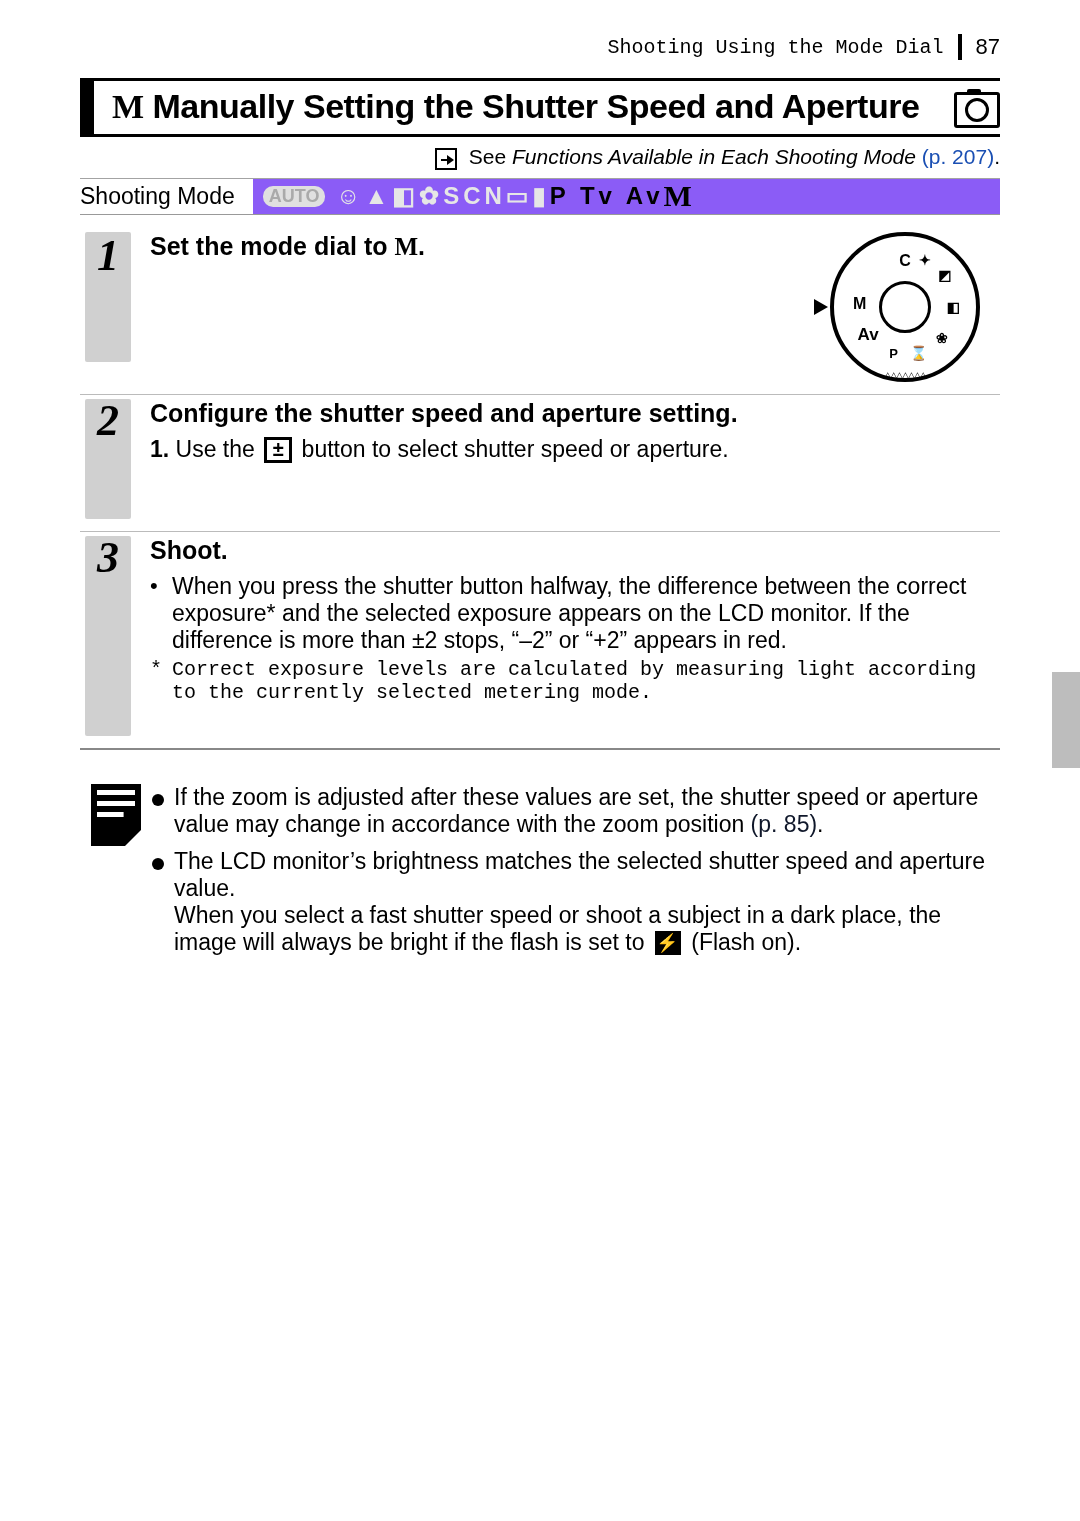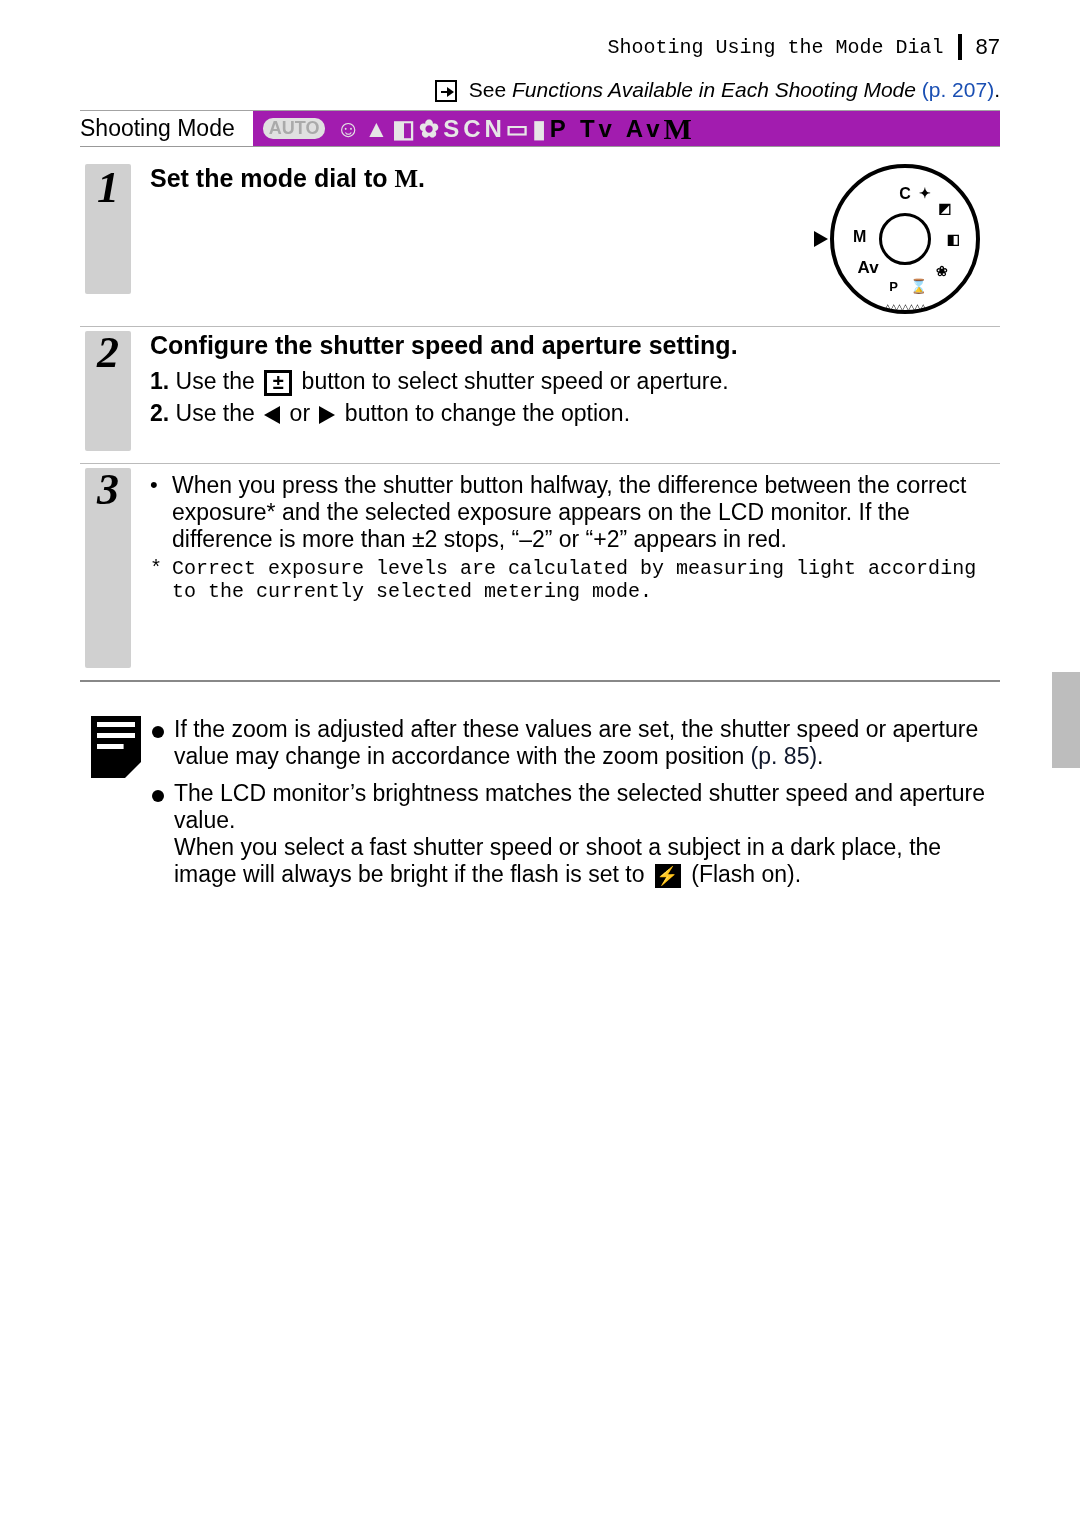--- a/index.html
+++ b/index.html
@@ -93,21 +93,21 @@
   .modebar {
     display: flex; align-items: stretch;
     border-top: 1px solid #a3a3a3; border-bottom: 1px solid #999;
     margin-bottom: 17px;
     text-align: right;
   }
   .modebar .modelabel {
     flex: 0 0 auto; padding: 4px 18px 4px 0; font-size: 23px;
   }
   .modebar .modeicons {
-    flex: 1 1 auto; background: #a21caf; color: #e6e6e6;
+    flex: 1 1 auto; background: #8b5cf6; color: #e6e6e6;
     display: flex; align-items: center; justify-content: flex-start;
     font-size: 24px; font-weight: 700; letter-spacing: 4px;
     padding-left: 10px;
     font-family: Arial, sans-serif;
     white-space: nowrap;
   }
   .modebar .modeicons .auto {
     background: #e0e0e0; color: #aaa; border-radius: 10px; padding: 0 6px;
     font-size: 18px; letter-spacing: 0;
   }
@@ -257,20 +257,27 @@
 
 <div class="page">
 
   <div class="thumbtab"></div>
 
   <div class="runhead">
     <span class="headtext">Shooting Using the Mode Dial</span>
     <span class="pgbar">87</span>
   </div>
 
+  <div class="titleblock">
+    <h1>
+      <span class="mchar">M</span>
+      <span>Manually Setting the Shutter Speed and Aperture</span>
+    </h1>
+    <span class="camicon"></span>
+  </div>
 
   <div class="seeline">
     <span class="arrowbox"></span>
     <span>See </span><span class="seelabel">Functions Available in Each Shooting Mode</span><span class="pageref"> (p. 207)</span><span>.</span>
   </div>
 
   <div class="modebar">
     <div class="modelabel">Shooting Mode</div>
     <div class="modeicons">
       <span class="auto">AUTO</span>
@@ -317,32 +324,29 @@
   <div class="step">
     <div class="stepnum">
       <div class="numbg" style="min-height:120px;">2</div>
     </div>
     <div class="stepbody">
       <h2>Configure the shutter speed and aperture setting.</h2>
       <div class="sub">
         <span class="bnum">1.</span>
         <span>Use the </span><span class="expicon"></span><span> button to select shutter speed or aperture.</span>
       </div>
-      <div class="sub">
-        <span class="bnum">2.</span>
-        <span>Use the </span><span class="larr"></span><span> or </span><span class="rarr"></span><span> button to change the option.</span>
-      </div>
     </div>
   </div>
 
   <div class="step" style="border-bottom:2px solid #888;">
     <div class="stepnum">
       <div class="numbg" style="min-height:200px;">3</div>
     </div>
     <div class="stepbody">
+      <h2>Shoot.</h2>
       <div class="bul">When you press the shutter button halfway, the difference between the correct exposure* and the selected exposure appears on the LCD monitor. If the difference is more than ±2 stops, “–2” or “+2” appears in red.</div>
       <div class="note">Correct exposure levels are calculated by measuring light according to the currently selected metering mode.</div>
     </div>
   </div>
 
   <div class="notice">
     <div class="nicon">
       <div class="memo"></div>
     </div>
     <div class="nbody">

